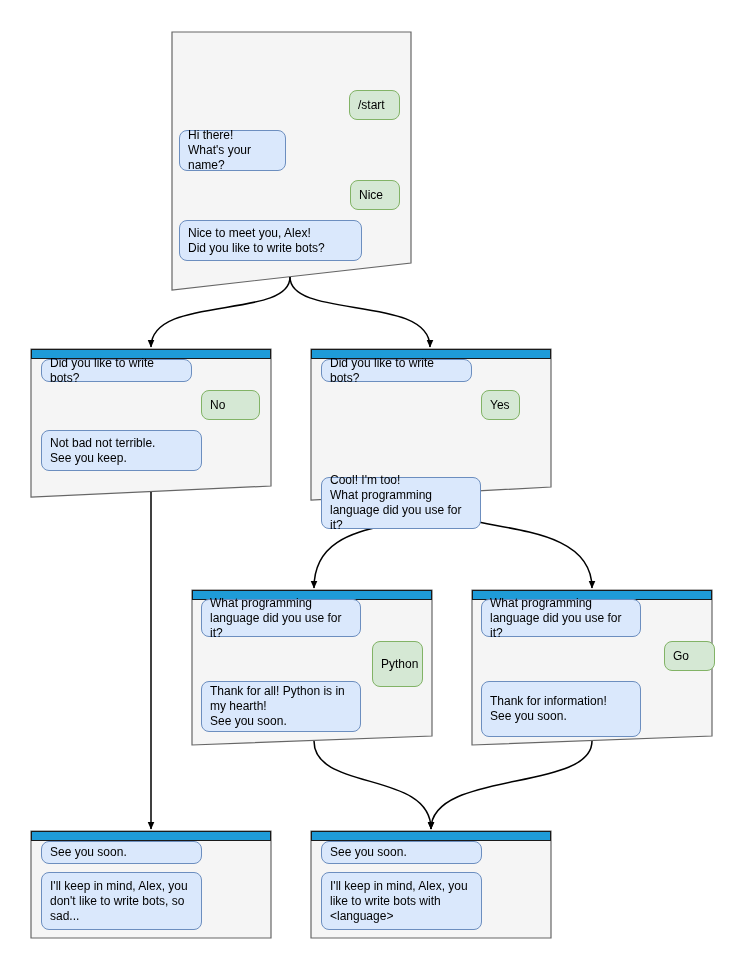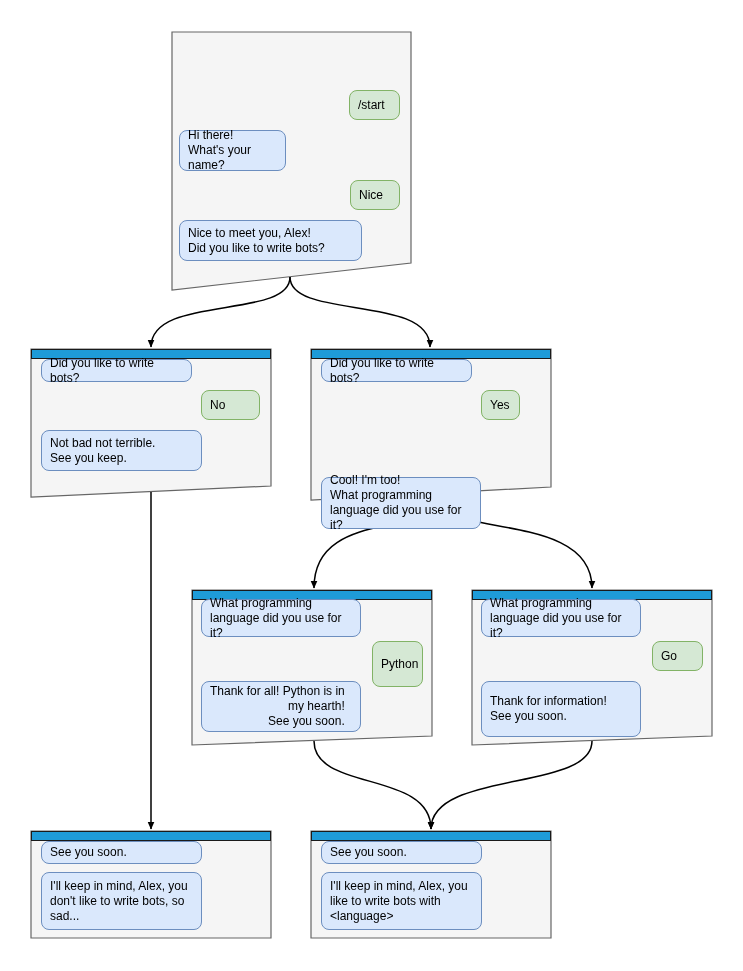--- a/index.html
+++ b/index.html
@@ -106,30 +106,30 @@
     <div class="bubble bot" style="left:10px; top:80px; width:160px; height:52px;margin-top:48px;">Cool! I'm too!
 What programming
 language did you use for it?</div>
   </div>
 
   <div class="window" style="left:192px; top:590px; width:240px; height:155px;">
     <div class="win-header" style="width:240px; height:10px;"></div>
     <div class="bubble bot" style="left:9px; top:9px; width:160px; height:38px;">What programming
 language did you use for it?</div>
     <div class="bubble user" style="left:180px; top:51px; width:51px; height:46px;">Python</div>
-    <div class="bubble bot" style="left:9px; top:91px; width:160px; height:51px;text-align:right;">Thank for all! Python is in
+    <div class="bubble bot" style="left:9px; top:91px; width:160px; height:51px;">Thank for all! Python is in
 my hearth!
 See you soon.</div>
   </div>
 
   <div class="window" style="left:472px; top:590px; width:240px; height:155px;">
     <div class="win-header" style="width:240px; height:10px;"></div>
     <div class="bubble bot" style="left:9px; top:9px; width:160px; height:38px;">What programming
 language did you use for it?</div>
-    <div class="bubble user" style="left:180px; top:51px; width:51px; height:30px;">Go</div>
+    <div class="bubble user" style="left:192px; top:51px; width:51px; height:30px;">Go</div>
     <div class="bubble bot" style="left:9px; top:91px; width:160px; height:56px;">Thank for information!
 See you soon.</div>
   </div>
 
   <div class="window" style="left:31px; top:831px; width:240px; height:107px;">
     <div class="win-header" style="width:240px; height:10px;"></div>
     <div class="bubble bot" style="left:10px; top:10px; width:161px; height:23px;">See you soon.</div>
     <div class="bubble bot" style="left:10px; top:41px; width:161px; height:58px;">I'll keep in mind, Alex, you
 don't like to write bots, so
 sad...</div>

